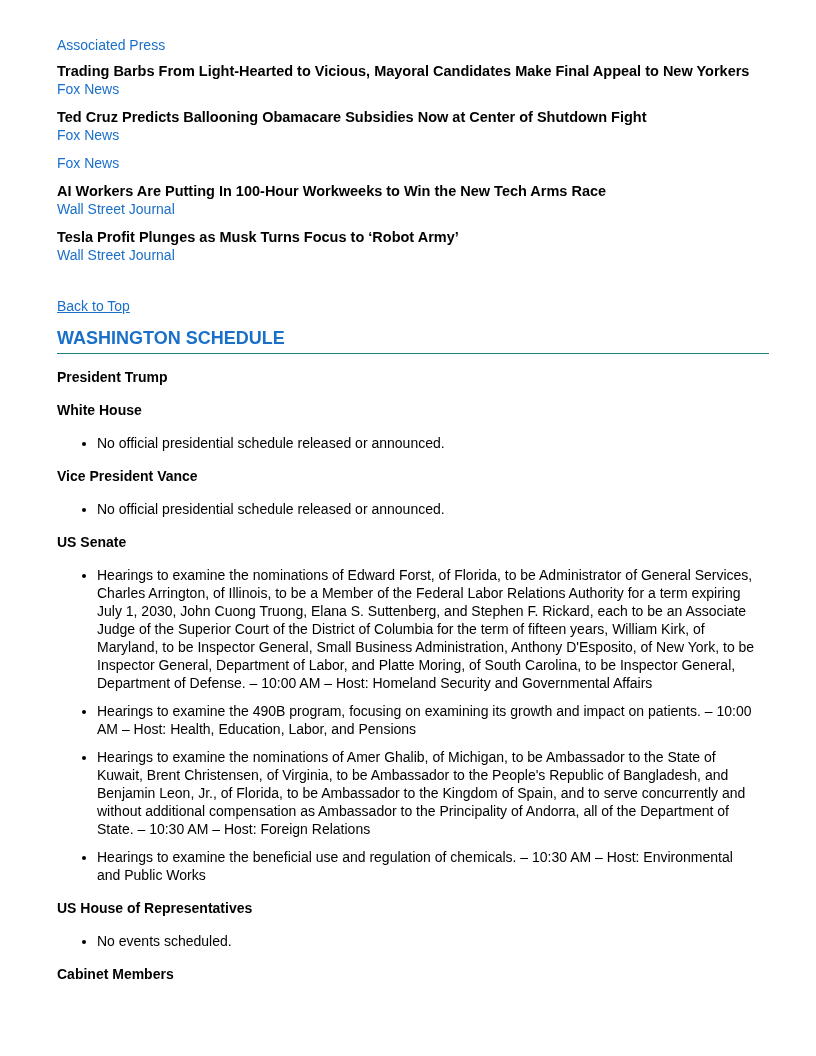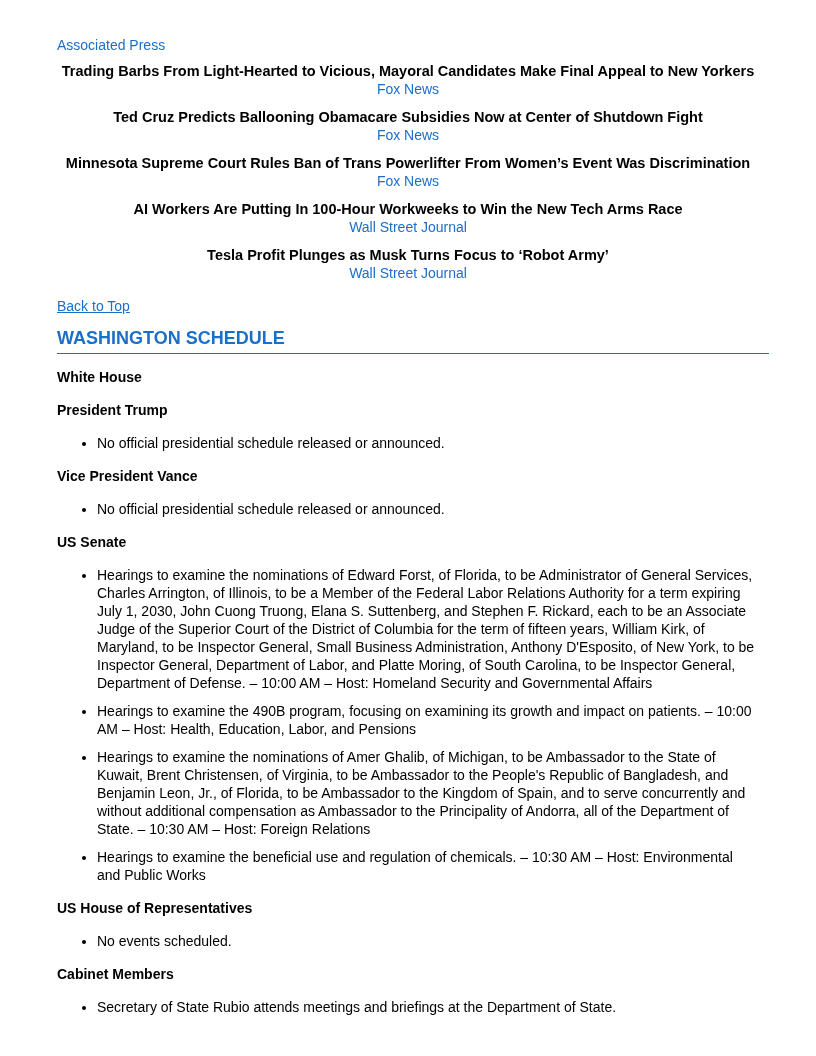--- a/index.html
+++ b/index.html
@@ -6,21 +6,21 @@
     body {
       width: 816px; height: 1056px; overflow: hidden;
       font-family: "Liberation Sans", "DejaVu Sans", sans-serif;
       color: #000000; font-size: 14px;
     }
     .page { position: relative; padding: 0 57px 0 57px; }
     a { text-decoration: none; }
     .source-link { color: #1a6fc9; font-size: 14px; line-height: 18px; display: block; }
     .top-source { position: absolute; top: 36px; left: 57px; }
     .news-list { position: absolute; top: 62px; left: 57px; right: 57px; }
-    .news-item { margin-bottom: 10px; text-align: center; }
+    .news-item { margin-bottom: 10px; }
     .news-title { font-weight: bold; font-size: 14.5px; line-height: 18px; color: #000; display: block; }
     .back-to-top { position: absolute; top: 298px; left: 57px; color: #1a6fc9; font-size: 14px; text-decoration: underline; }
     .section-heading {
       position: absolute; top: 326px; left: 57px; right: 47px;
       color: #1a6fc9; font-weight: bold; font-size: 18px; line-height: 24px;
       padding-bottom: 3px; border-bottom: 1.5px solid #1a7f78;
     }
     .schedule { position: absolute; top: 368px; left: 57px; right: 57px; }
     .group-label { font-weight: bold; font-size: 14px; line-height: 18px; margin: 0 0 15px 0; }
     ul { margin: 0 0 15px 0; padding: 0 0 0 40px; list-style: disc; }
@@ -37,41 +37,40 @@
   <div class="news-list">
     <div class="news-item">
       <span class="news-title">Trading Barbs From Light-Hearted to Vicious, Mayoral Candidates Make Final Appeal to New Yorkers</span>
       <a class="source-link" href="#">Fox News</a>
     </div>
     <div class="news-item">
       <span class="news-title">Ted Cruz Predicts Ballooning Obamacare Subsidies Now at Center of Shutdown Fight</span>
       <a class="source-link" href="#">Fox News</a>
     </div>
     <div class="news-item">
-      <span class="news-title">Minnesota Supreme Court Rules Ban of Trans Powerlifter From Women’s Event Was Discrimination</span>
       <a class="source-link" href="#">Fox News</a>
     </div>
     <div class="news-item">
       <span class="news-title">AI Workers Are Putting In 100-Hour Workweeks to Win the New Tech Arms Race</span>
       <a class="source-link" href="#">Wall Street Journal</a>
     </div>
     <div class="news-item">
       <span class="news-title">Tesla Profit Plunges as Musk Turns Focus to ‘Robot Army’</span>
       <a class="source-link" href="#">Wall Street Journal</a>
     </div>
   </div>
 
   <a class="back-to-top" href="#">Back to Top</a>
 
   <div class="section-heading">WASHINGTON SCHEDULE</div>
 
   <div class="schedule">
+    <div class="group-label">President Trump</div>
+
     <div class="group-label">White House</div>
-
-    <div class="group-label">President Trump</div>
     <ul>
       <li>No official presidential schedule released or announced.</li>
     </ul>
 
     <div class="group-label">Vice President Vance</div>
     <ul>
       <li>No official presidential schedule released or announced.</li>
     </ul>
 
     <div class="group-label">US Senate</div>
@@ -81,17 +80,14 @@
       <li><a class="hearing-link" href="#">Hearings to examine the nominations of Amer Ghalib, of Michigan, to be Ambassador to the State of Kuwait, Brent Christensen, of Virginia, to be Ambassador to the People's Republic of Bangladesh, and Benjamin Leon, Jr., of Florida, to be Ambassador to the Kingdom of Spain, and to serve concurrently and without additional compensation as Ambassador to the Principality of Andorra, all of the Department of State.</a><span> – 10:30 AM – Host: Foreign Relations</span></li>
       <li><a class="hearing-link" href="#">Hearings to examine the beneficial use and regulation of chemicals.</a><span> – 10:30 AM – Host: Environmental and Public Works</span></li>
     </ul>
 
     <div class="group-label">US House of Representatives</div>
     <ul>
       <li>No events scheduled.</li>
     </ul>
 
     <div class="group-label">Cabinet Members</div>
-    <ul>
-      <li>Secretary of State Rubio attends meetings and briefings at the Department of State.</li>
-    </ul>
   </div>
 </div>
 
 </body></html>

